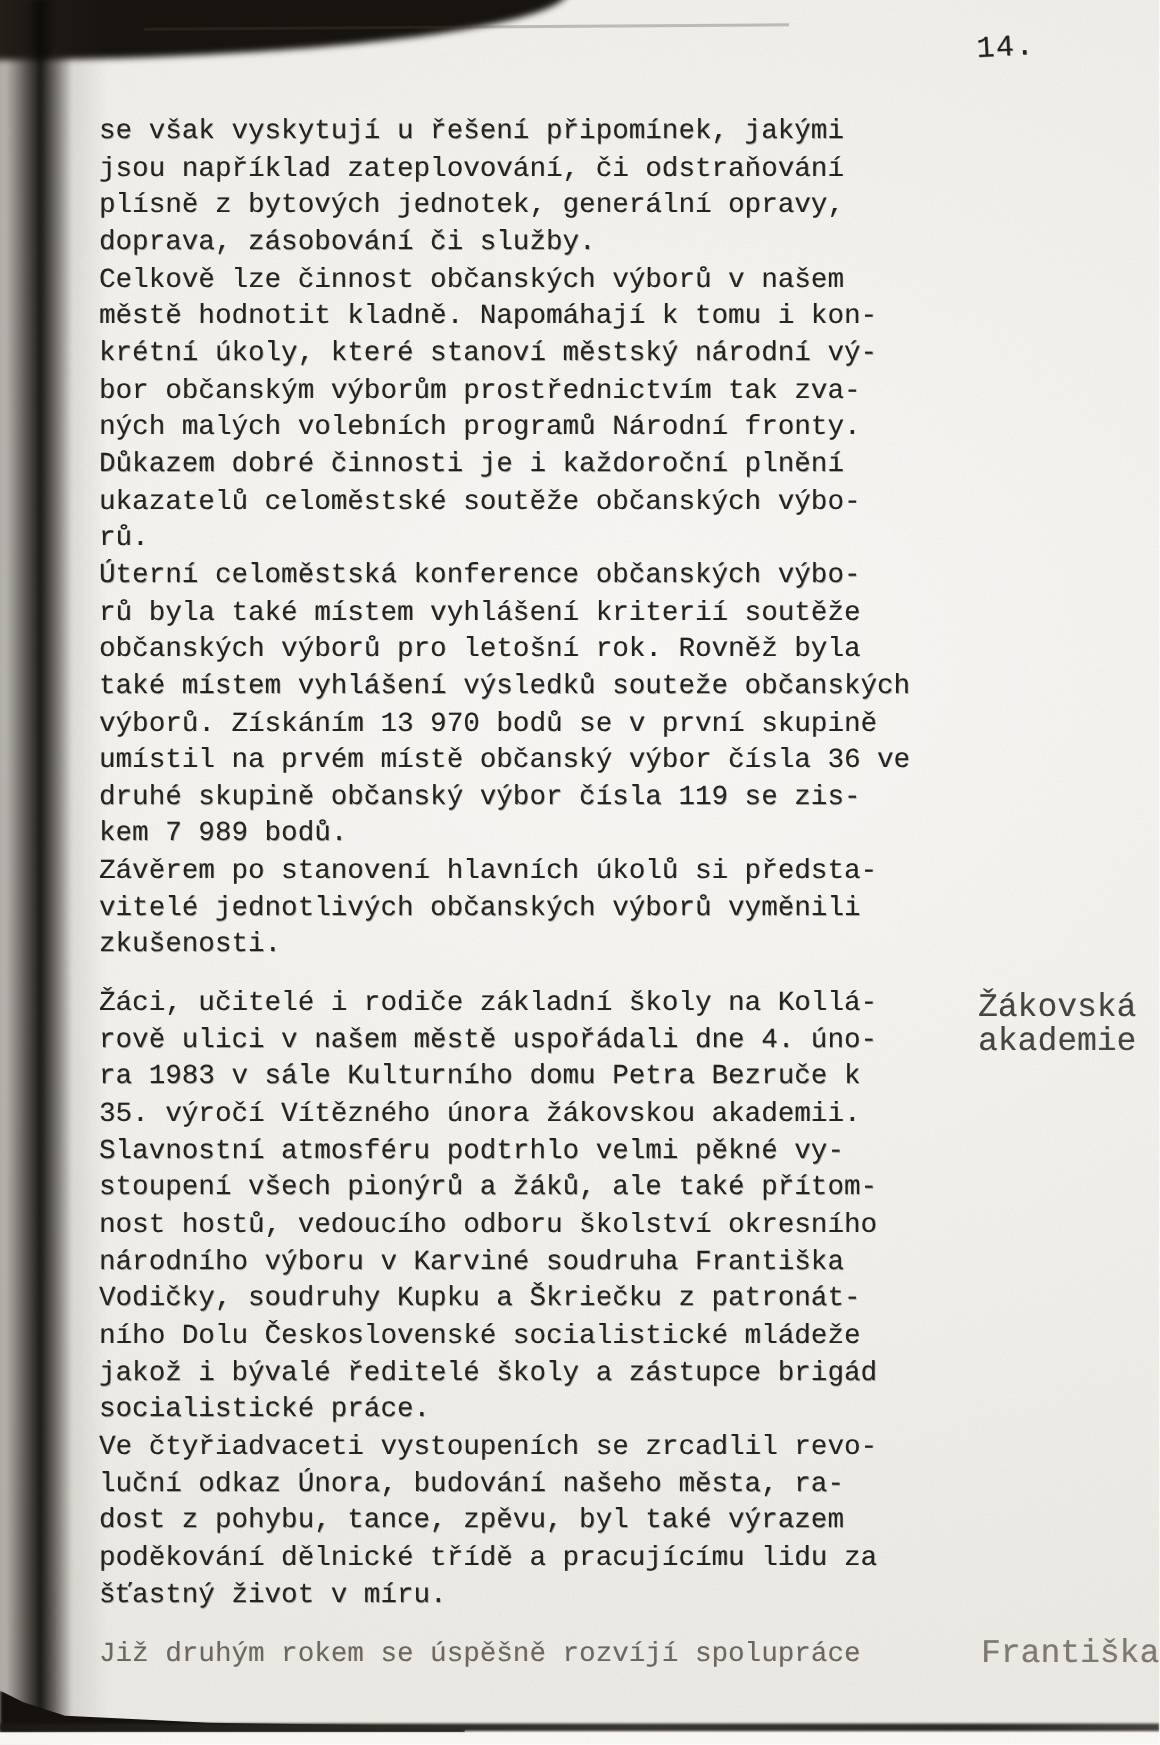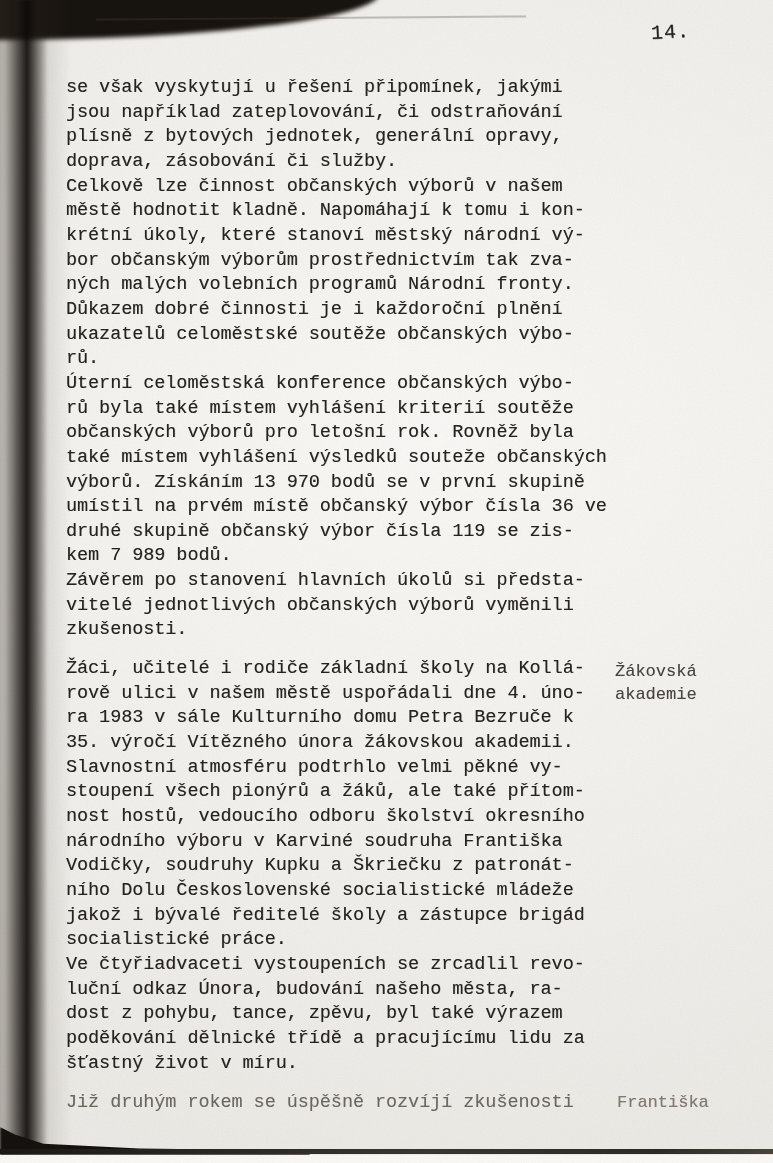--- a/index.html
+++ b/index.html
@@ -84,23 +84,24 @@
     text-shadow: 0.45px 0.45px 0 rgba(48,42,36,0.38);
   }
   .para + .para { margin-top: 14px; }
   .para.last-gap { margin-top: 15px; }
   .faded {
     color: var(--ink-faded, #6e6862) !important;
     text-shadow: 0.3px 0.3px 0 rgba(90,84,78,0.25);
   }
   .margin-note {
     position: absolute;
-    font-size: 17px; line-height: 23px;
+    font-size: 22px; line-height: 23px;
     color: var(--ink-note, #4a443f);
     text-shadow: 0.3px 0.3px 0 rgba(70,62,55,0.3);
+    margin-left: 37px;
   }
   .note-1 { left: 615px; top: 660px; }
   .note-2 { left: 617px; top: 1091px; color: var(--ink-note-faded, #827b73); }
   .noise-overlay {
     position: absolute; left: 0; top: 0; width: 773px; height: 1163px;
     opacity: 0.07; pointer-events: none; mix-blend-mode: multiply;
   }
 </style>
 </head>
 <body>
@@ -151,21 +152,21 @@
 národního výboru v Karviné soudruha Františka
 Vodičky, soudruhy Kupku a Škriečku z patronát-
 ního Dolu Československé socialistické mládeže
 jakož i bývalé ředitelé školy a zástupce brigád
 socialistické práce.
 Ve čtyřiadvaceti vystoupeních se zrcadlil revo-
 luční odkaz Února, budování našeho města, ra-
 dost z pohybu, tance, zpěvu, byl také výrazem
 poděkování dělnické třídě a pracujícímu lidu za
 šťastný život v míru.</pre>
-    <pre class="para last-gap faded">Již druhým rokem se úspěšně rozvíjí zkušenosti</pre>
+    <pre class="para last-gap faded">Již druhým rokem se úspěšně rozvíjí spolupráce</pre>
   </div>
 
   <pre class="margin-note note-1">Žákovská
 akademie</pre>
   <pre class="margin-note note-2">Františka</pre>
 
   <svg class="noise-overlay" width="773" height="1163" xmlns="http://www.w3.org/2000/svg">
     <filter id="paperNoise">
       <feTurbulence type="fractalNoise" baseFrequency="0.9" numOctaves="2" stitchTiles="stitch"></feTurbulence>
       <feColorMatrix type="matrix" values="0 0 0 0 0.2  0 0 0 0 0.18  0 0 0 0 0.15  0 0 0 0.9 0"></feColorMatrix>

